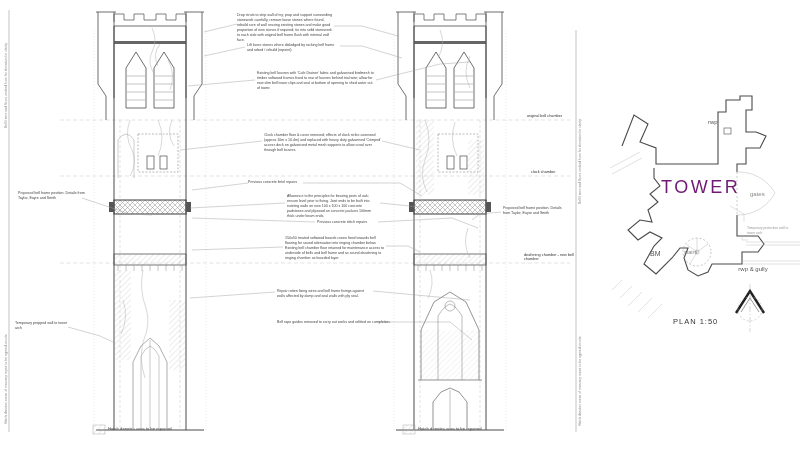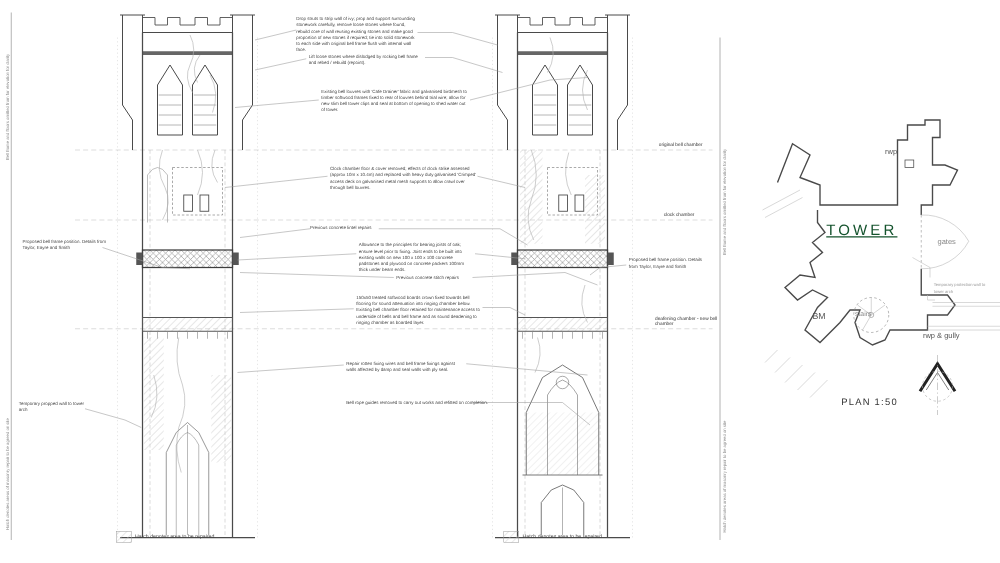--- a/index.html
+++ b/index.html
@@ -4,21 +4,21 @@
 <style>
   html,body{margin:0;padding:0;}
   body{width:800px;height:450px;background:#ffffff;overflow:hidden;position:relative;
        font-family:"Liberation Sans", sans-serif;}
   #sheet{position:absolute;inset:0;width:800px;height:450px;}
   .txt{position:absolute;color:#3a3a3a;}
   .note{font-size:3.6px;line-height:1.4;color:#444;}
   .nowrap{white-space:nowrap;}
   .lvl{font-size:3.8px;color:#333;}
   .rot{transform:rotate(-90deg);transform-origin:0 0;font-size:3.4px;color:#8a8a8a;white-space:nowrap;}
-  .plan-title{font-size:12px;letter-spacing:2.5px;color:#14532d;text-decoration:underline;}
+  .plan-title{font-size:18px;letter-spacing:2.5px;color:#701a75;}
   .plan-scale{font-size:7.5px;letter-spacing:1px;color:#333;}
   .plan-sm{font-size:6px;color:#555;}
   .plan-gray{color:#888;}
   .footer-note{font-size:4.2px;color:#444;}
   .ctr{text-align:center;}
 </style>
 </head>
 <body>
 
 <svg id="sheet" viewBox="0 0 800 450" xmlns="http://www.w3.org/2000/svg">

